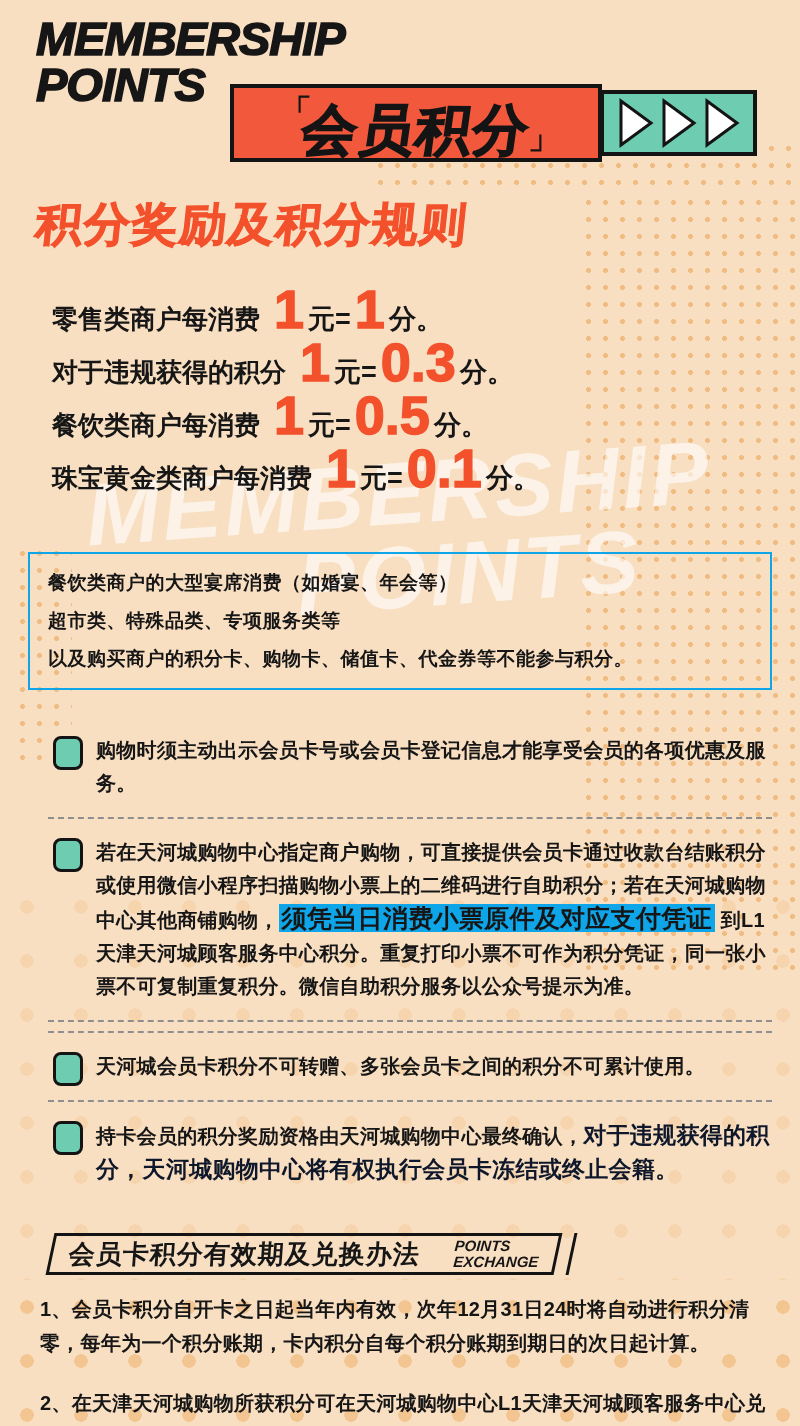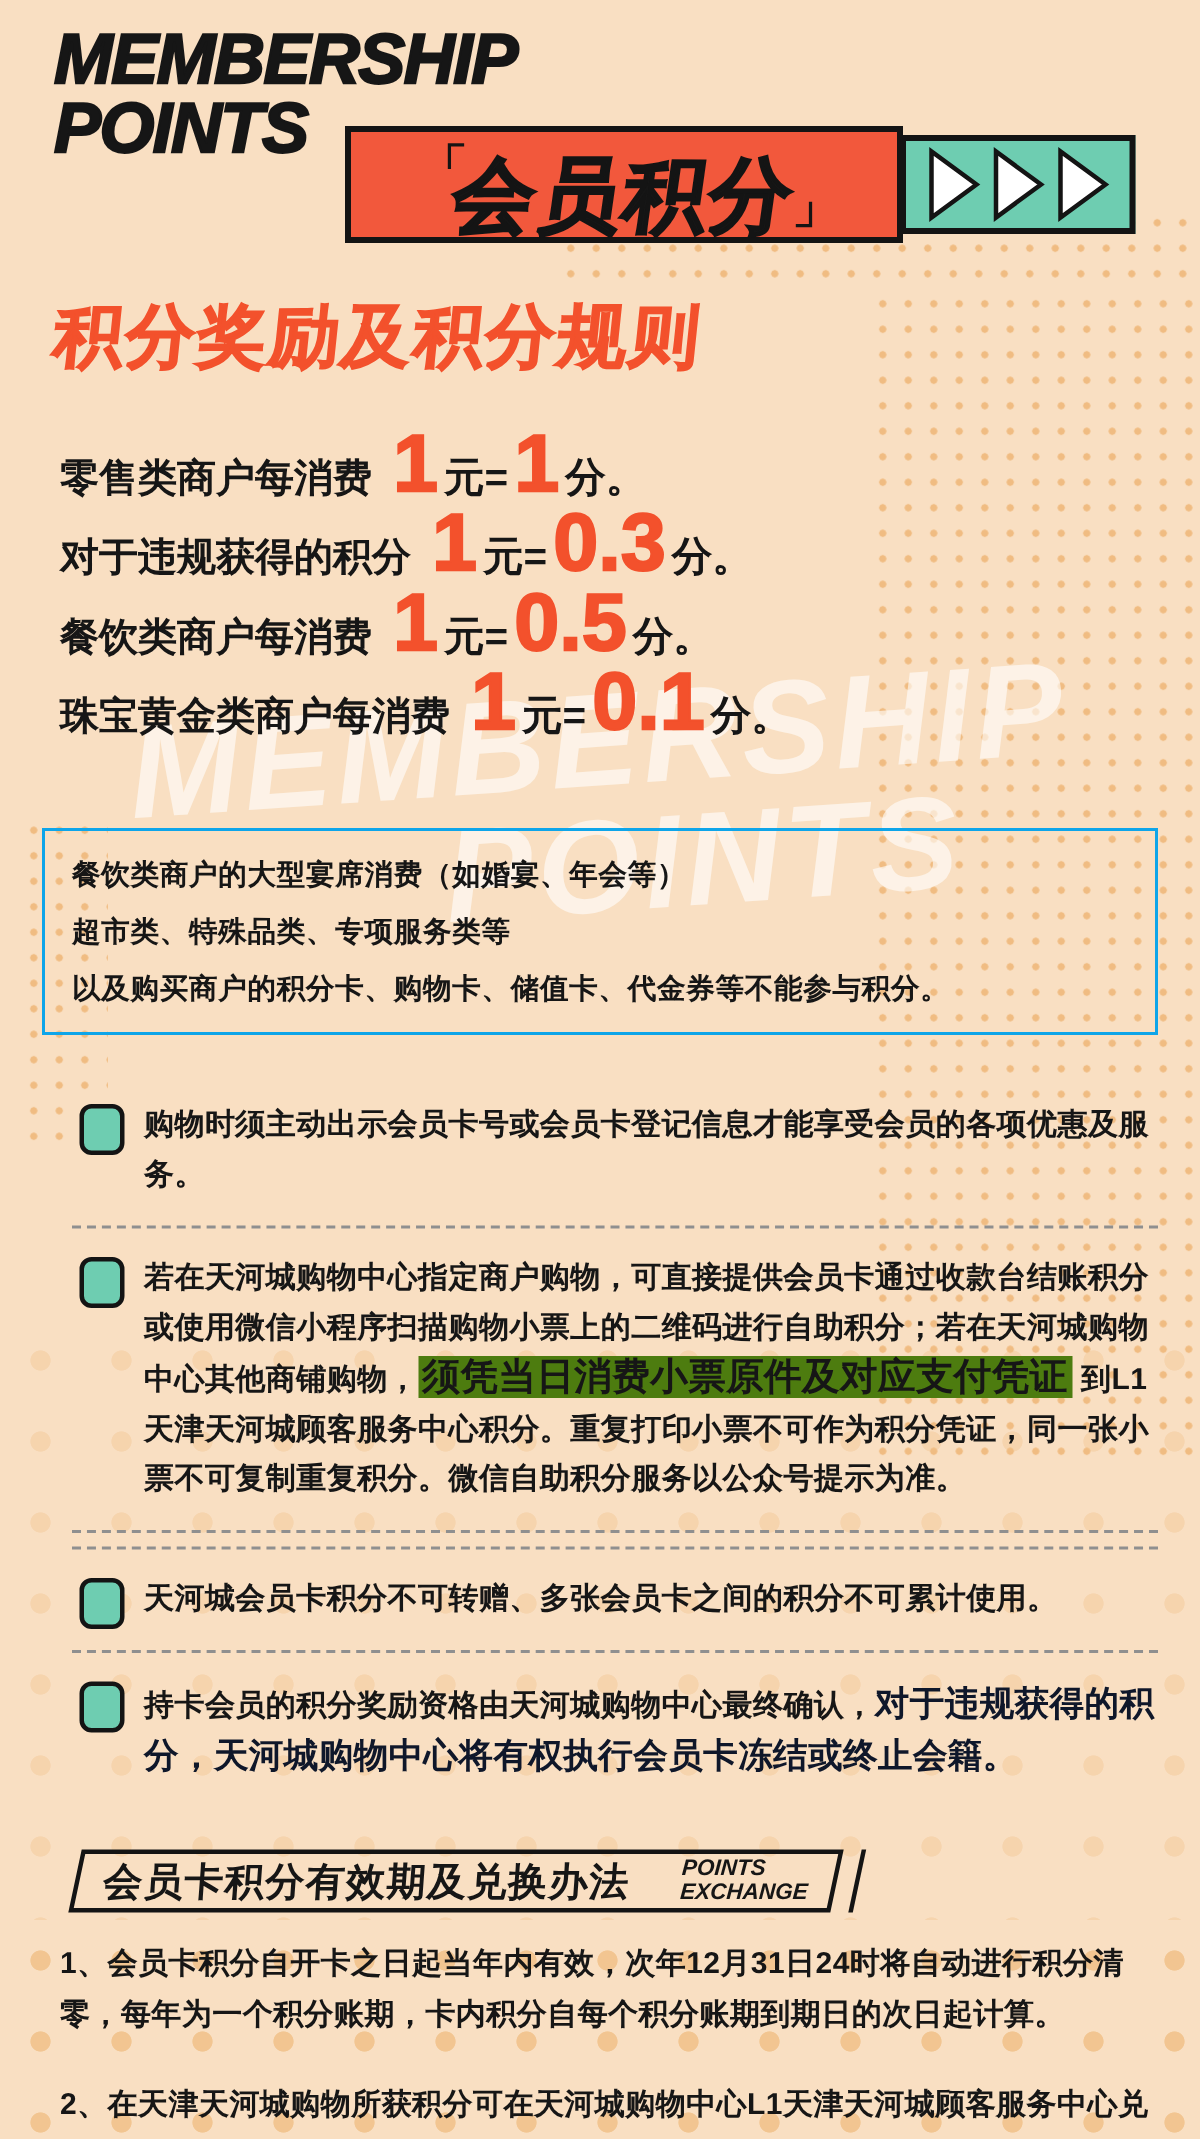--- a/index.html
+++ b/index.html
@@ -49,21 +49,21 @@
     letter-spacing:3px; color:rgba(255,255,255,.6); white-space:nowrap;
     transform:rotate(-4deg);
   }
   .watermark .wm2{margin-left:205px;}
   
   .section-heading{
     position:absolute; left:36px; top:194px; z-index:2;
     font-size:46px; font-weight:bold; letter-spacing:2px; color:#f3512c;
     transform:skewX(-6deg); -webkit-text-stroke:1.2px #f3512c;
   }
-  .rules{position:absolute; left:40px; top:282px; z-index:2;}
+  .rules{position:absolute; left:52px; top:282px; z-index:2;}
   .rule-row{display:flex; align-items:baseline; height:53px;}
   .rule-label{font-size:26px; font-weight:bold; color:#161616; margin-right:10px;}
   .rule-num{
     font-size:54px; font-weight:bold; color:#f3512c; line-height:1;
     -webkit-text-stroke:1.5px #f3512c; margin:0 4px;
   }
   .rule-mid,.rule-suffix{font-size:27px; font-weight:bold; color:#161616;}
   
   .notice-box{
     position:absolute; left:28px; top:552px; width:744px; height:138px; z-index:2;
@@ -75,21 +75,21 @@
   
   .terms{position:absolute; left:40px; top:726px; width:732px; z-index:2;}
   .term-item{position:relative; padding:8px 0 8px 56px; font-size:20px;
     font-weight:bold; line-height:33px; color:#161616; letter-spacing:.3px;}
   .checkbox{
     position:absolute; left:13px; top:10px; width:24px; height:28px;
     background:#6ecdb1; border:3px solid #141414; border-radius:8px;
   }
   .divider{border-top:2px dashed #8f8f8f; margin:9px 0 9px 8px;}
   .seg-normal{}
-  .seg-highlight{background:#4d7c0f; font-size:25px; padding:0 3px;}
+  .seg-highlight{background:#0ea5e9; font-size:25px; padding:0 3px;}
   .seg-red{color:#0f172a; font-size:23px;margin-top:12px;}
   
   .exchange-header{
     position:absolute; left:50px; top:1233px; width:508px; height:42px; z-index:2;
     border:3px solid #141414; box-sizing:border-box; transform:skewX(-12deg);
     display:flex; align-items:center; justify-content:space-between; padding:0 16px;
   }
   .exchange-header .inner{transform:skewX(8deg);}
   .exchange-cn{font-size:26px; font-weight:bold; letter-spacing:1px;}
   .exchange-en{font-size:15px; font-weight:bold; font-style:italic; line-height:1.05; text-align:left;}

